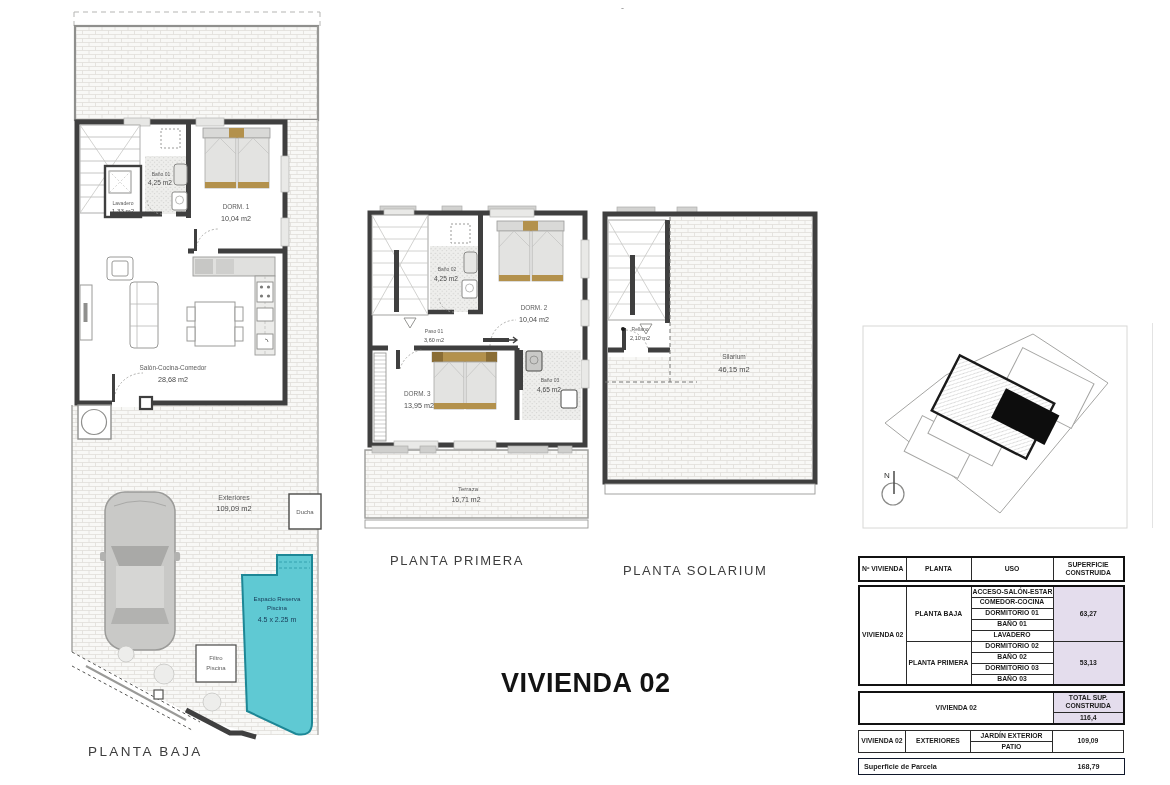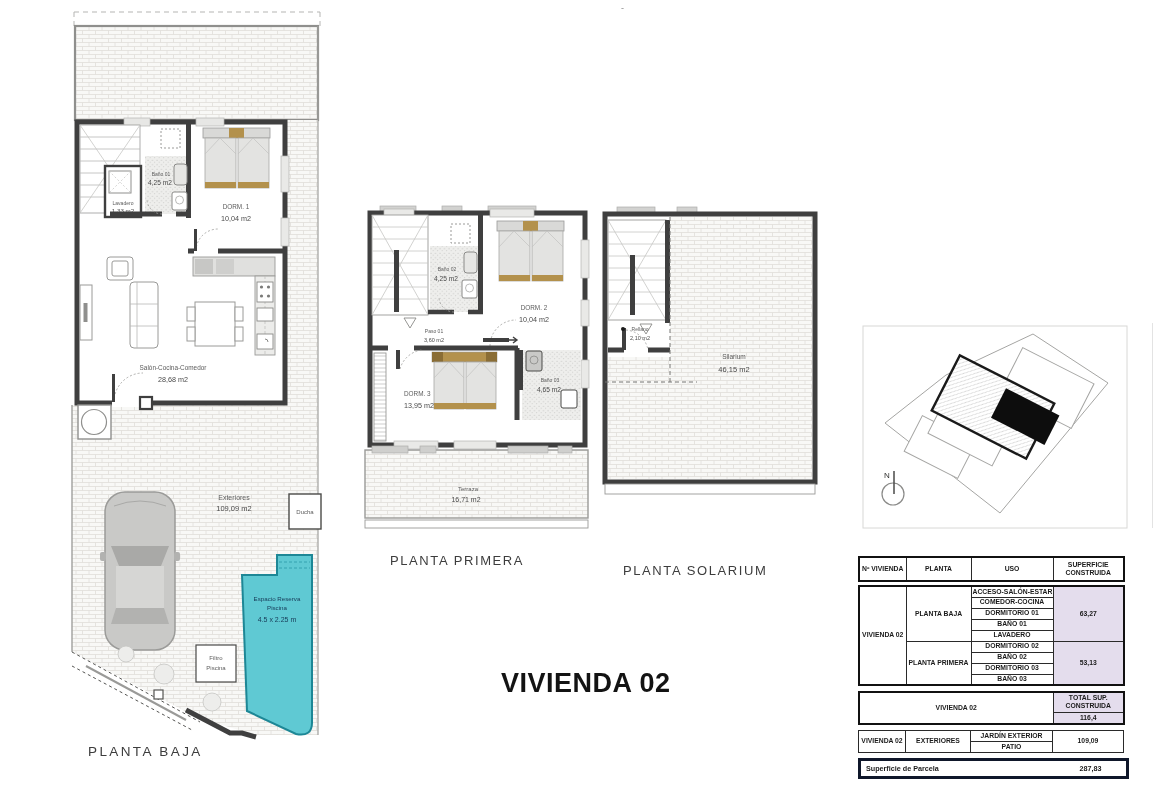--- a/index.html
+++ b/index.html
@@ -15,21 +15,21 @@
   .page-title{position:absolute;font-size:27px;font-weight:bold;letter-spacing:.5px;color:#131313;white-space:nowrap}
   .page-mark{position:absolute;font-size:9px;color:#8a8a8a}
   
   .tblwrap{position:absolute;left:858px;top:556px;width:270px}
   .tblwrap table{border-collapse:collapse;table-layout:fixed;width:265px}
   .tblwrap td{border:1px solid #2a2a2a;font-size:6.8px;font-weight:bold;color:#1a1a1a;
     text-align:center;vertical-align:middle;padding:0 1px;line-height:1.25;overflow:hidden;white-space:nowrap}
   .t-outer{border:2px solid #111}
   .hl{background:#e4dded}
   .gap3{height:3px}.gap5{height:5px}
-  .parcela{border:3px solid #0f172a;width:265px;display:flex;align-items:center;height:15px;margin-top:5px;background:#fff}
+  .parcela{border:1px solid #0f172a;width:265px;display:flex;align-items:center;height:15px;margin-top:5px;background:#fff}
   .parcela .pl{font-size:7.2px;font-weight:bold;color:#1a1a1a;padding-left:5px;flex:1;text-align:left}
   .parcela .pv{font-size:7.2px;font-weight:bold;color:#1a1a1a;width:71px;text-align:center}
   .vline-right{position:absolute;left:1152px;top:323px;width:1px;height:205px;background:#e3e3e3}
 </style>
 </head>
 <body>
 
 <svg width="0" height="0" style="position:absolute" aria-hidden="true">
   <defs>
     <pattern id="brick" width="13" height="8" patternUnits="userSpaceOnUse">
@@ -461,15 +461,15 @@
       <td>JARDÍN EXTERIOR</td>
       <td rowspan="2">109,09</td>
     </tr>
     <tr style="height:11px">
           <td>PATIO</td>
         </tr>
   </tbody>
     </table>
   <div class="parcela">
     <span class="pl">Superficie de Parcela</span>
-    <span class="pv">287,83</span>
+    <span class="pv">168,79</span>
   </div>
 </div>
 
 </body></html>

